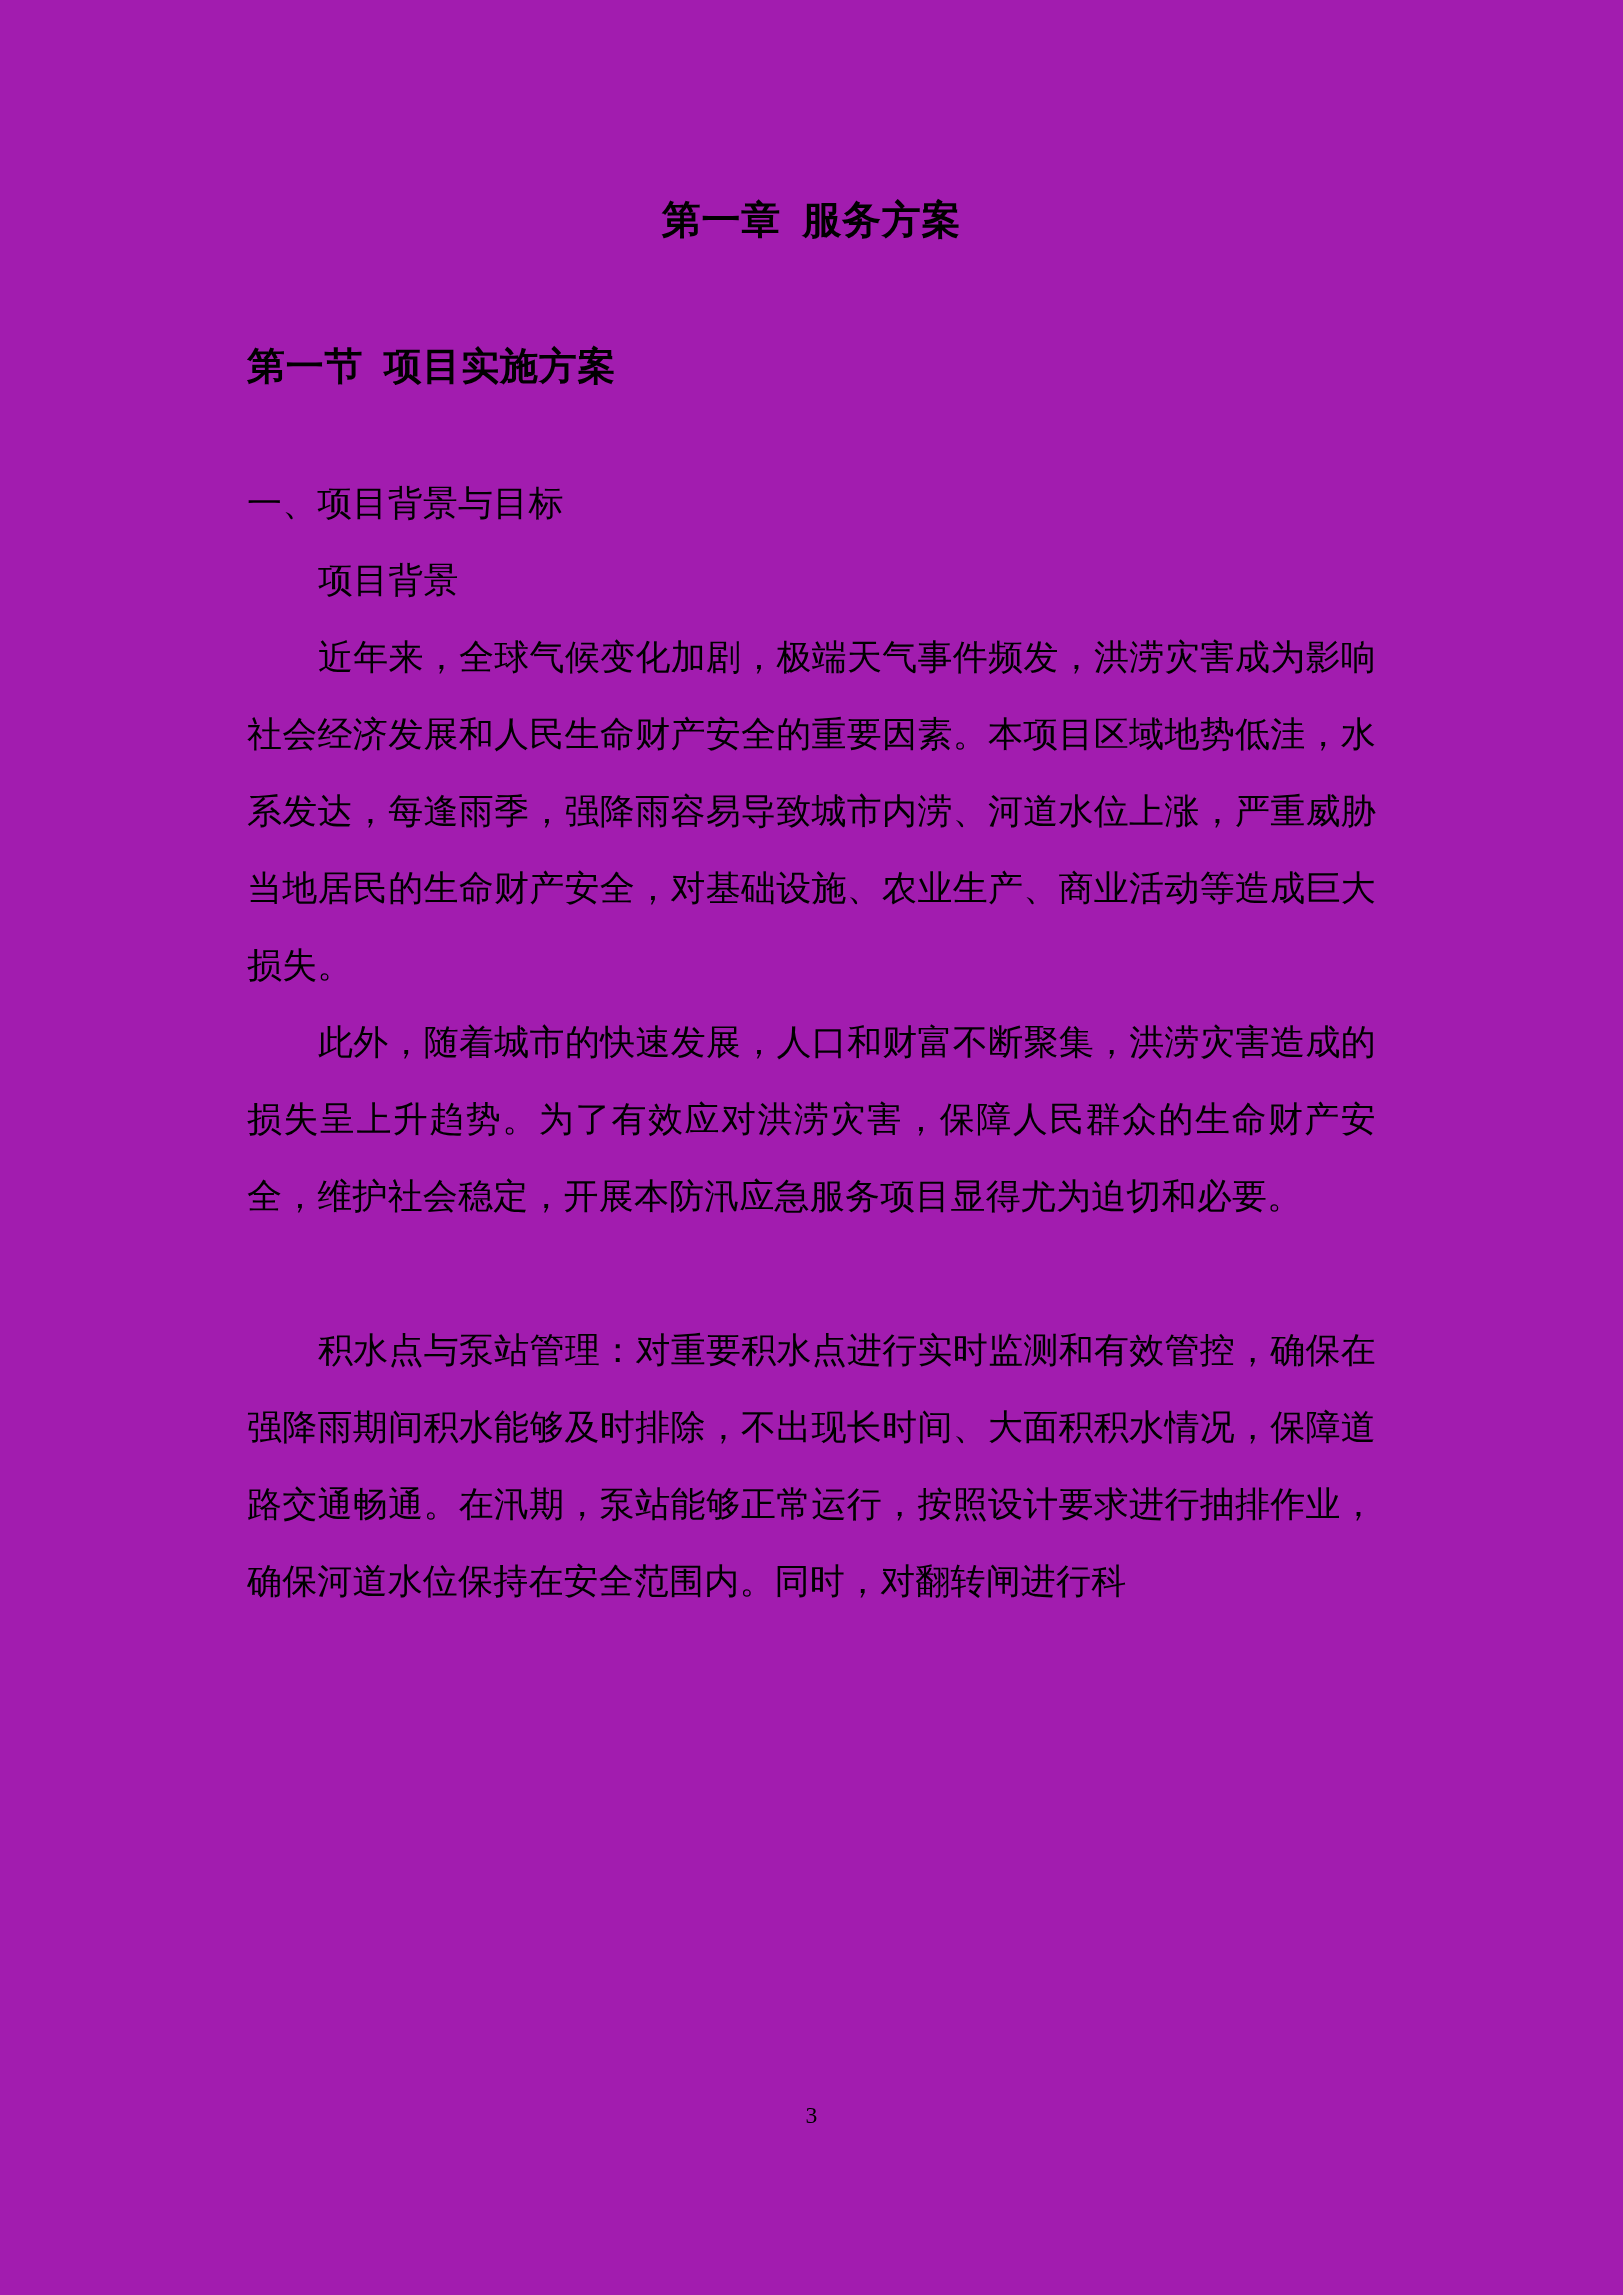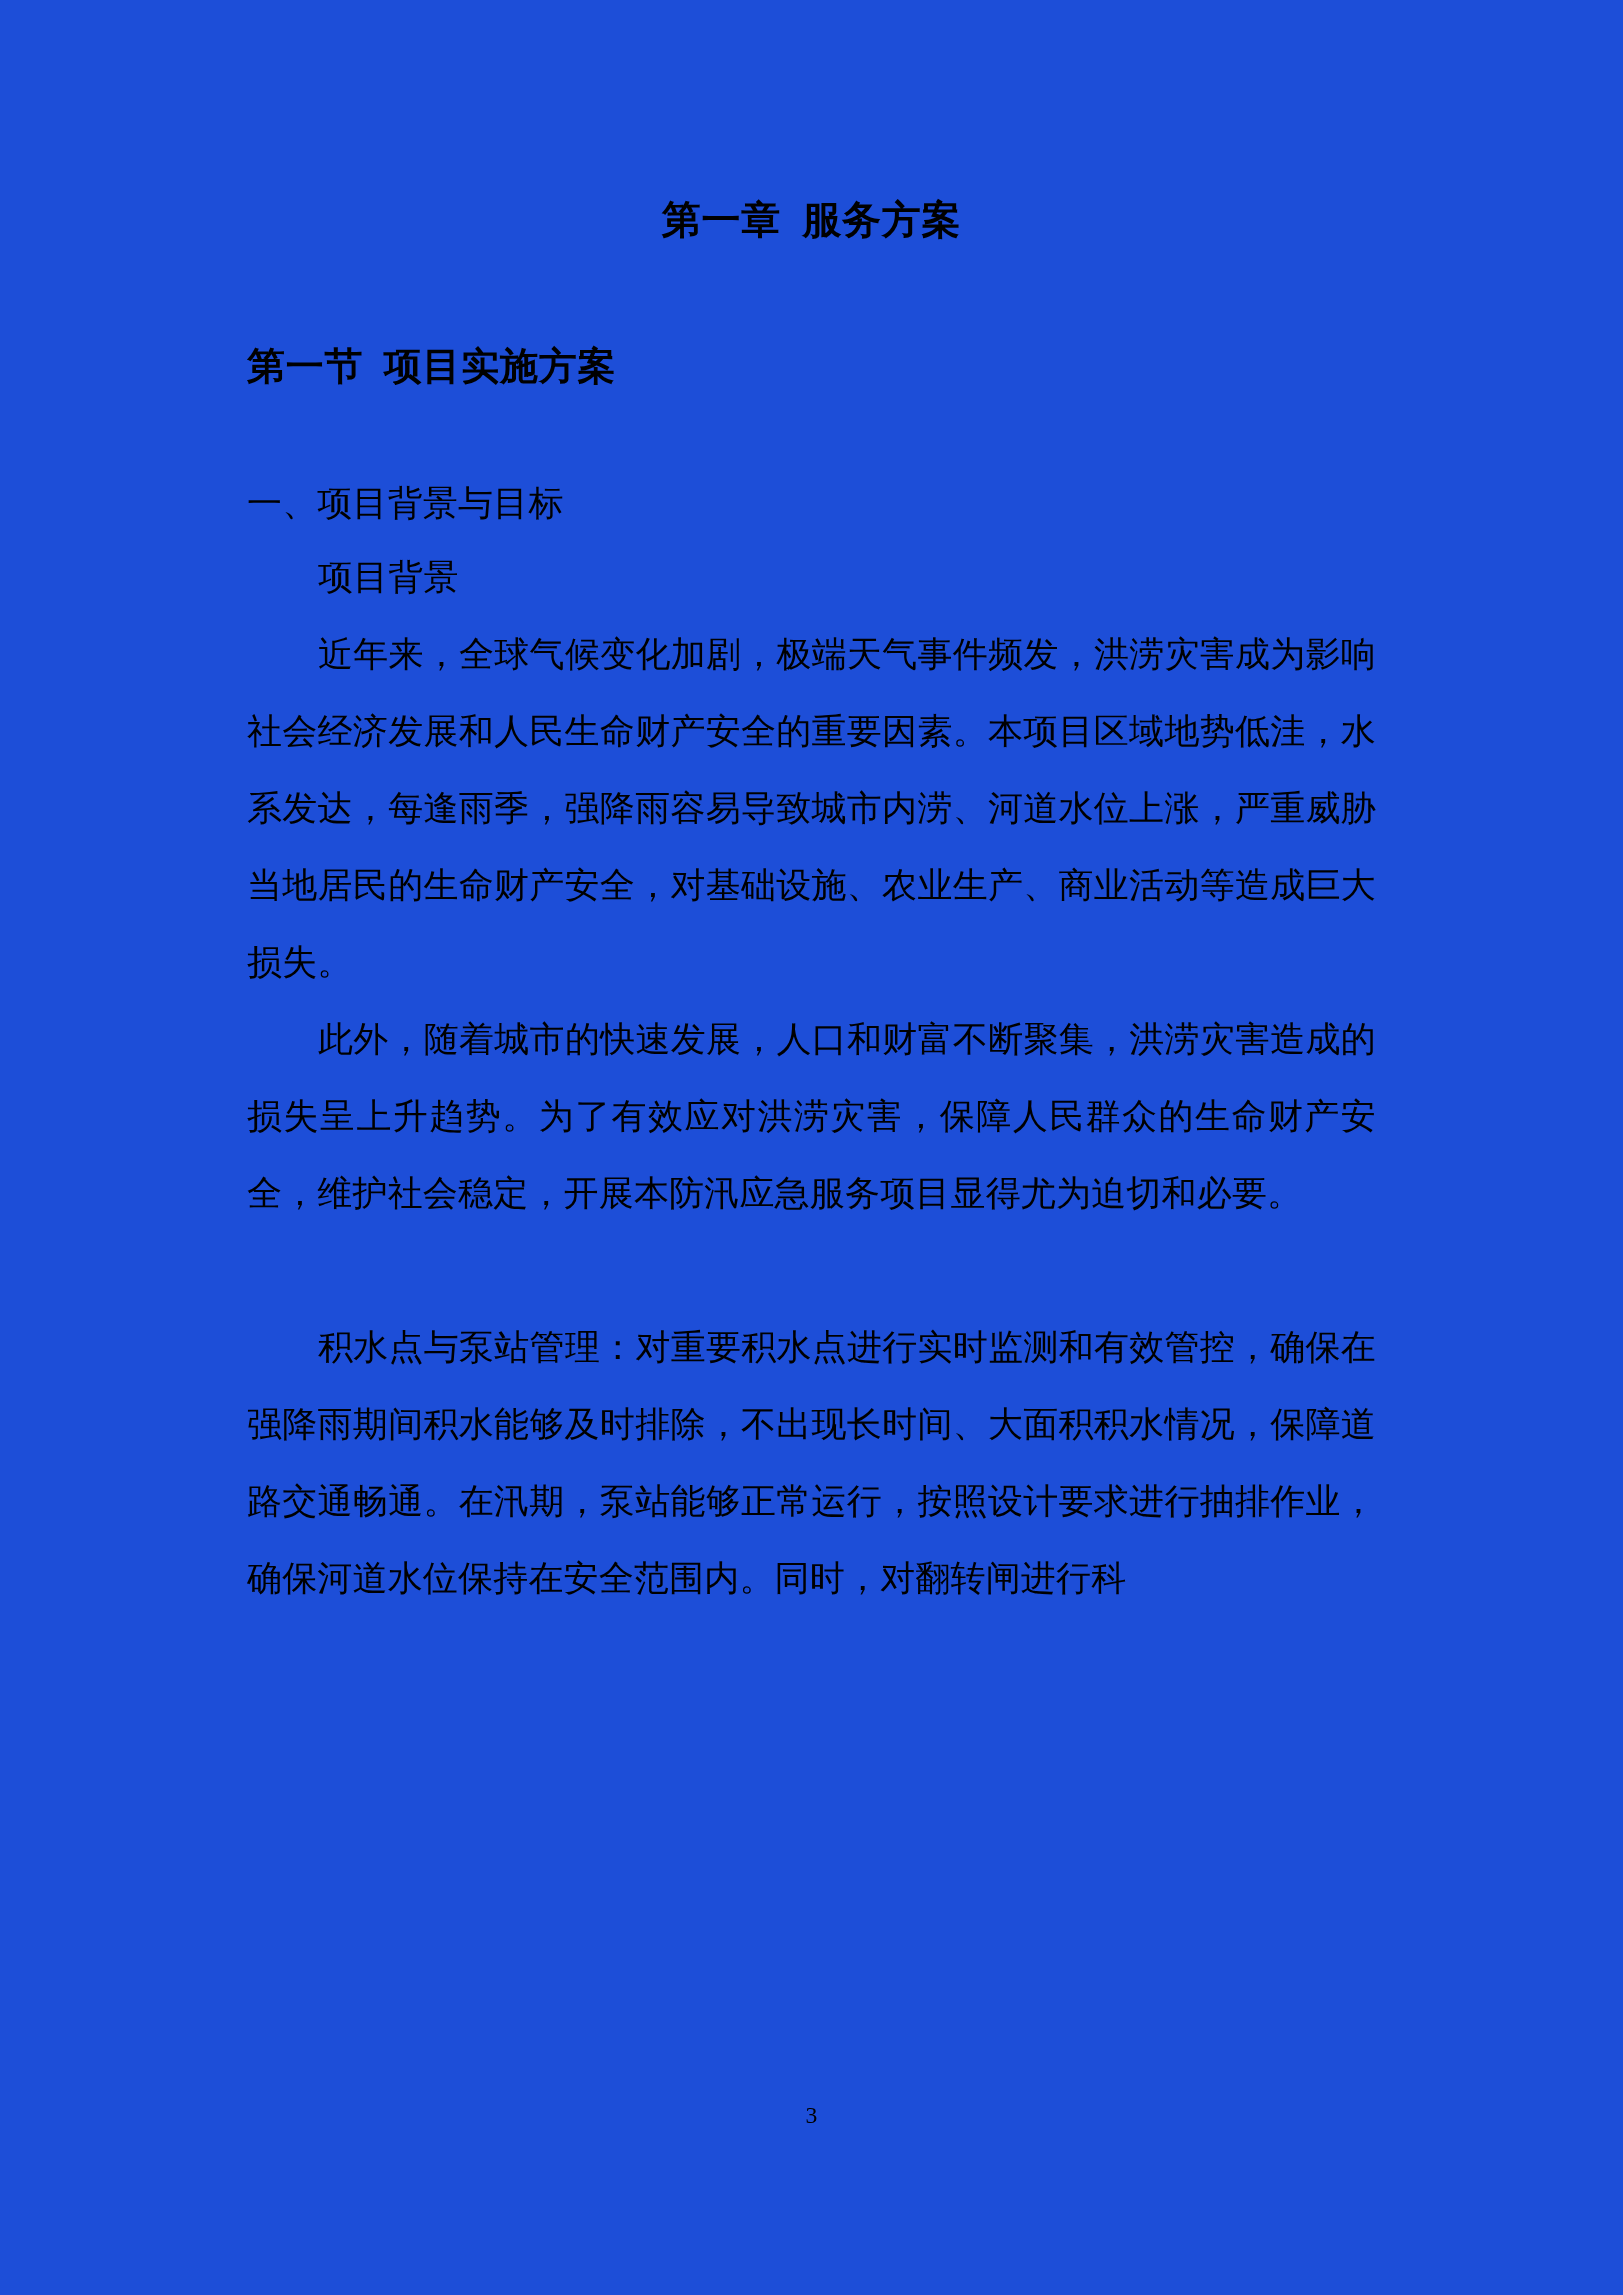--- a/index.html
+++ b/index.html
@@ -8,21 +8,21 @@
     background: #ffffff;
   }
   body {
     font-family: "Liberation Serif", "DejaVu Serif", serif;
     color: #000000;
   }
   .page {
     position: relative;
     width: 1623px;
     height: 2295px;
-    background: #1d4ed8;
+    background: #a21caf;
     box-sizing: border-box;
     overflow: hidden;
   }
   .content {
     position: absolute;
     left: 247px;
     top: 0;
     width: 1129px;
   }
 
@@ -56,21 +56,20 @@
     font-size: 35px;
     line-height: 77px;
     text-align: justify;
     text-justify: inter-ideograph;
     letter-spacing: 0.005em;
     word-break: break-all;
     white-space: pre-wrap;
   }
   p.para.indent2 {
     text-indent: 71px;
-    font-family: Liberation Mono, monospace;
   }
   p.para.nomargin {
     text-indent: 0;
   }
   .gap-line {
     height: 77px;
   }
 
   
   .page-number {

